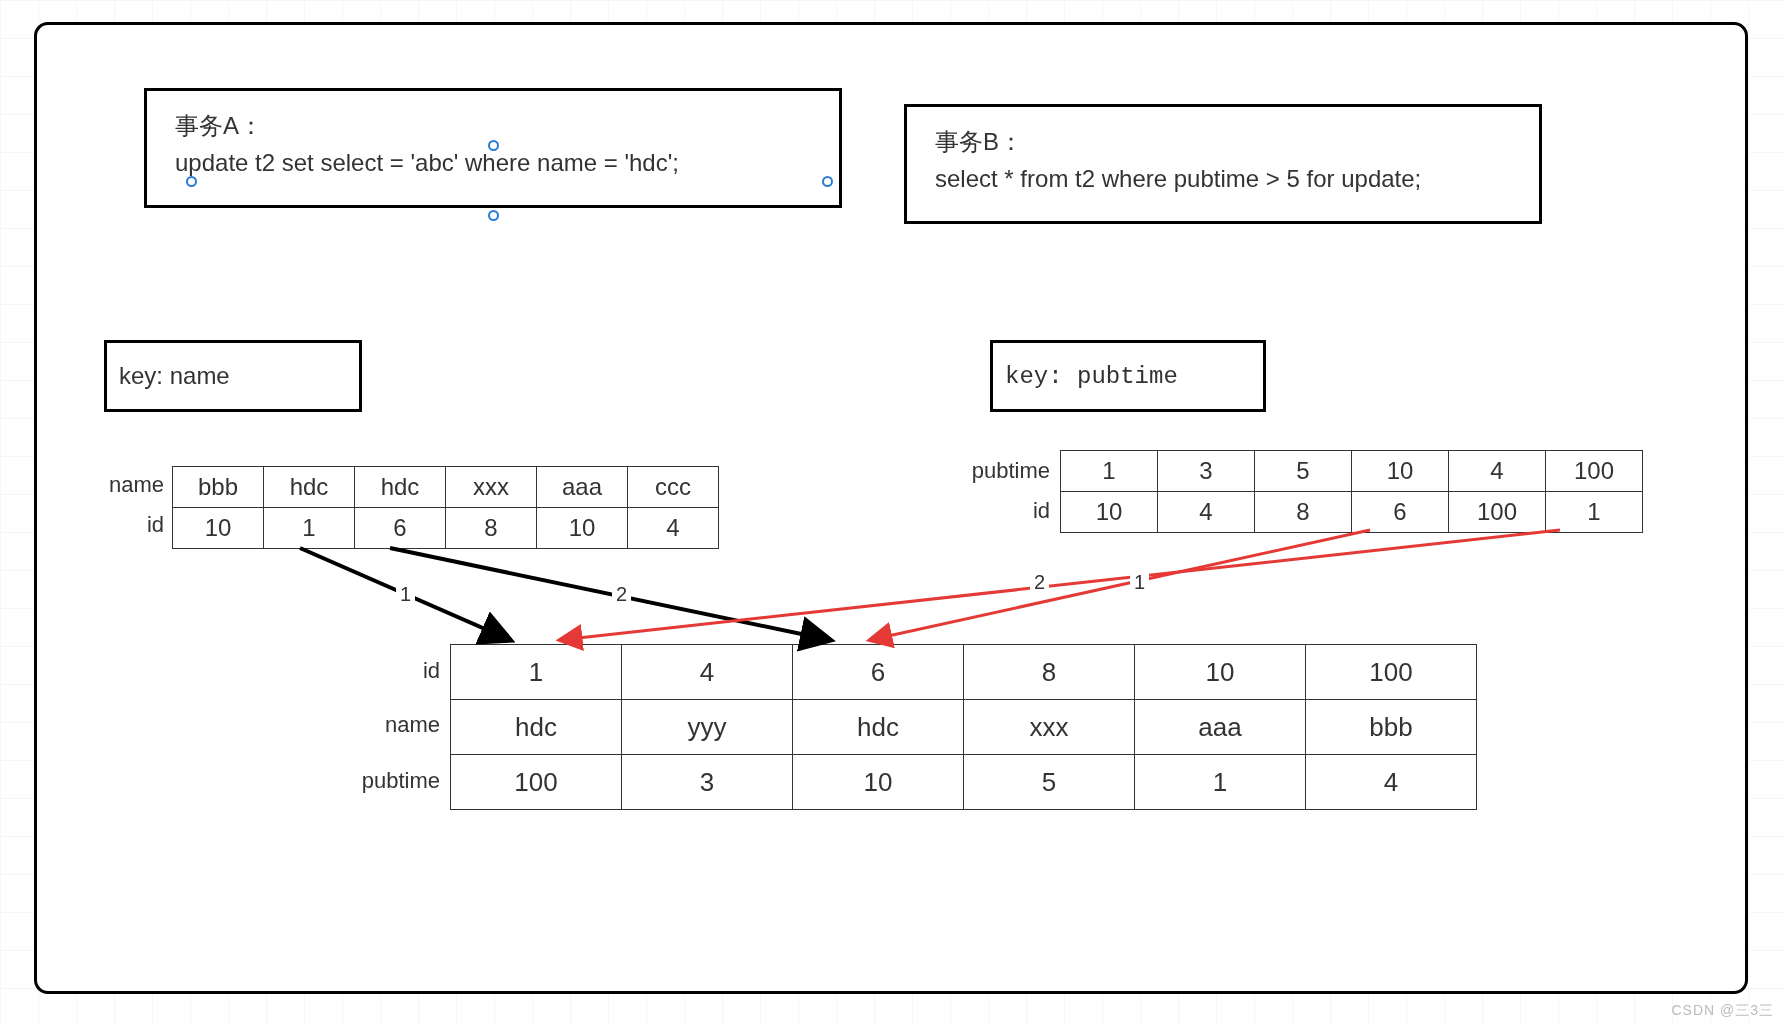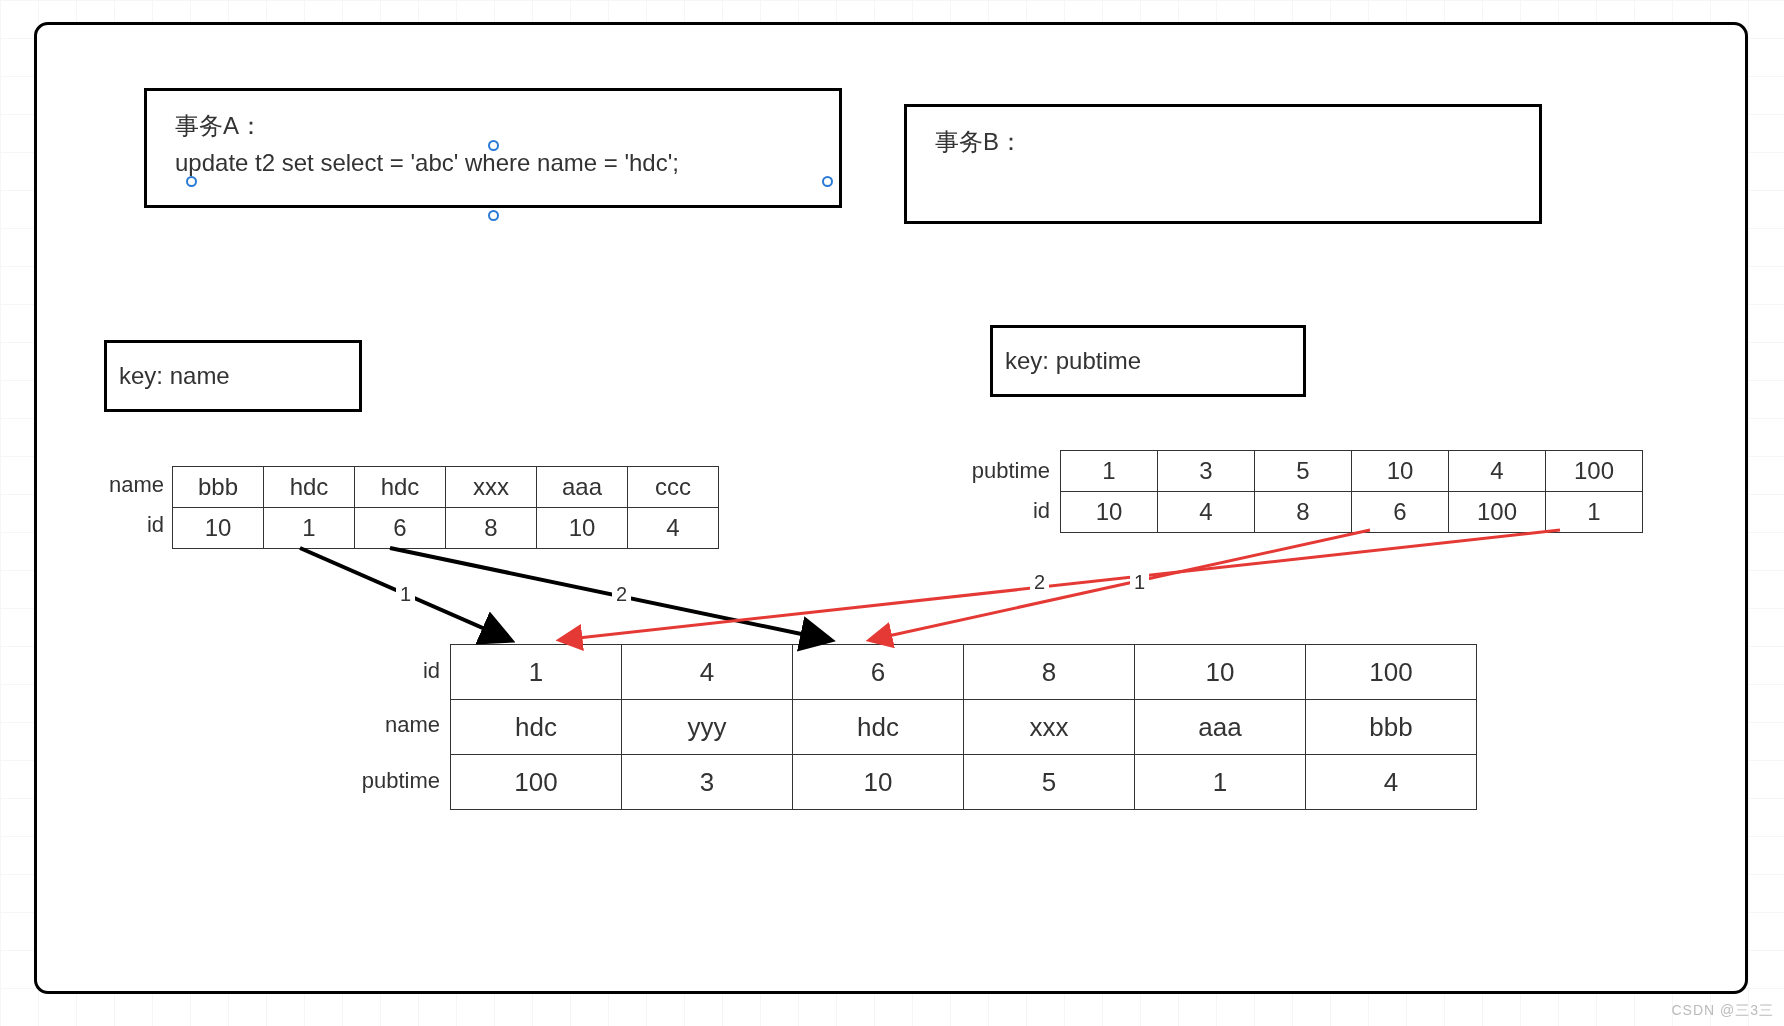--- a/index.html
+++ b/index.html
@@ -44,21 +44,21 @@
   .txn-a { left: 144px; top: 88px; width: 698px; height: 120px; }
   .txn-b { left: 904px; top: 104px; width: 638px; height: 120px; }
   .txn .title { margin-bottom: 2px; }
   .key-box {
     font-size: 24px;
     display: flex;
     align-items: center;
     padding-left: 12px;
   }
   .key-name { left: 104px; top: 340px; width: 258px; height: 72px; }
-  .key-pubtime { left: 990px; top: 325px; width: 316px; height: 72px; }
+  .key-pubtime { left: 990px; top: 340px; width: 276px; height: 72px; font-family: Liberation Mono, monospace; }
 
   
   .tbl {
     position: absolute;
     border-collapse: collapse;
   }
   .tbl td, .tbl th {
     border: 1px solid #333;
     text-align: center;
     font-weight: normal;
@@ -136,20 +136,21 @@
     <div>update t2 set select = 'abc' where name = 'hdc';</div>
   </div>
 
   <div class="handle" style="left:186px; top:176px;"></div>
   <div class="handle" style="left:488px; top:140px;"></div>
   <div class="handle" style="left:488px; top:210px;"></div>
   <div class="handle" style="left:822px; top:176px;"></div>
 
   <div class="box txn txn-b">
     <div class="title">事务B：</div>
+    <div>select * from t2 where pubtime &gt; 5 for update;</div>
   </div>
 
   <div class="box key-box key-name">
     <span>key: name</span>
   </div>
   <div class="box key-box key-pubtime">
     <span>key: pubtime</span>
   </div>
 
   <div class="row-label lbl-name-name">name</div>

